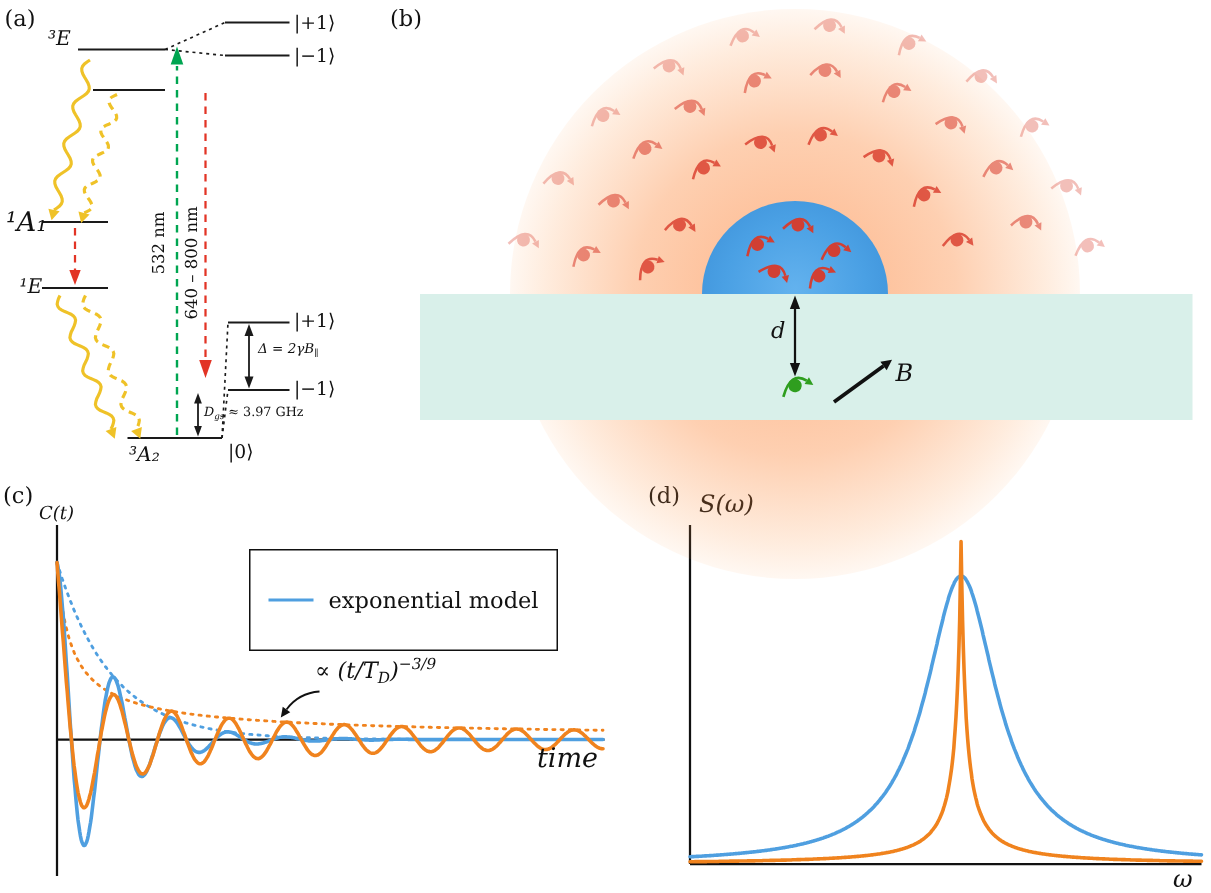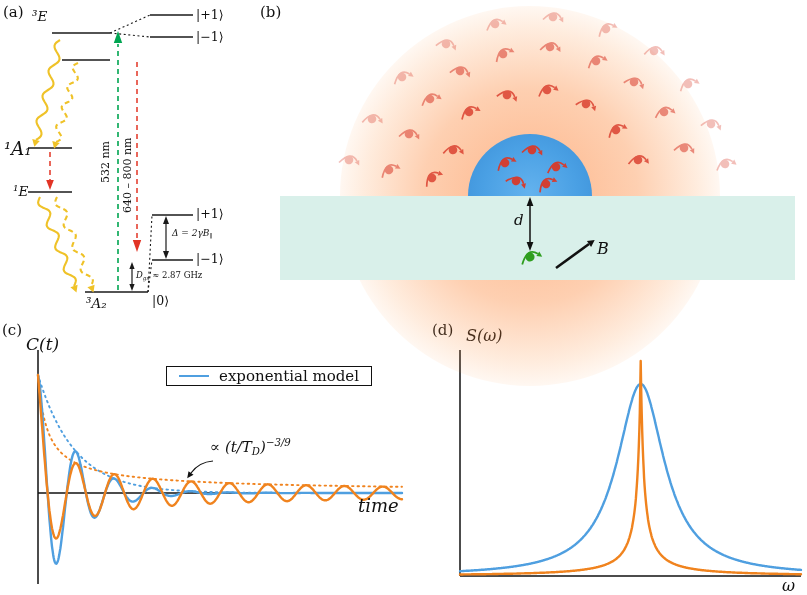--- a/index.html
+++ b/index.html
@@ -25,21 +25,21 @@
                    rgba(253,150,70,0.18) 62%, rgba(255,160,80,0.06) 72%, transparent 78%)}
   .slab{position:absolute;left:25px;top:196px;width:515px;height:84px;background:#d9f0ea;z-index:2}
   .hemi{position:absolute;left:213px;top:134px;width:124px;height:62px;border-radius:62px 62px 0 0;z-index:3;
         background:radial-gradient(circle at 50% 95%, #63b2ee 0%, #4aa0e4 55%, #3b8ed6 100%)}
   .overlay{z-index:4}
   .blabel{z-index:5}
   
   .ax{stroke:#111;stroke-width:1.5}
   .curve{fill:none;stroke-width:2.4;stroke-linejoin:round;stroke-linecap:round}
   .dotted{fill:none;stroke-width:1.9;stroke-dasharray:1.5 4;stroke-linecap:round}
-  .legend{position:absolute;border:1.3px solid #111;background:#fff;padding:0 12px;
+  .legend{position:absolute;border:1.3px solid #111;background:#fff;padding:24px 12px;
           display:flex;flex-direction:column;gap:8px;font-size:15px;z-index:6}
   .lrow{display:flex;align-items:center;gap:10px}
   .sw{display:inline-block;width:30px;height:0;border-top:2.6px solid #000}
 </style>
 </head>
 <body>
 
 <div class="fig">
 
   <section class="panel" style="left:0;top:0;width:252px;height:318px">
@@ -82,34 +82,34 @@
           <path d="M60.0 40.0 L58.0 41.3 L56.3 42.6 L55.1 44.1 L54.5 45.7 L54.6 47.5 L55.3 49.5 L56.4 51.5 L57.6 53.5 L58.7 55.5 L59.4 57.5 L59.5 59.3 L58.9 60.9 L57.7 62.4 L56.0 63.7 L54.0 65.0 L52.0 66.3 L50.3 67.6 L49.1 69.1 L48.5 70.7 L48.6 72.5 L49.3 74.5 L50.4 76.5 L51.6 78.5 L52.7 80.5 L53.4 82.5 L53.5 84.3 L52.9 85.9 L51.7 87.4 L50.0 88.7 L48.0 90.0 L46.0 91.3 L44.3 92.6 L43.1 94.1 L42.5 95.7 L42.6 97.5 L43.3 99.5 L44.4 101.5 L45.6 103.5 L46.7 105.5 L47.4 107.5 L47.5 109.3 L46.9 110.9 L45.7 112.4 L44.0 113.7 L42.0 115.0 L40.0 116.3 L38.3 117.6 L37.1 119.1 L36.5 120.7 L36.6 122.5 L37.3 124.5 L38.4 126.5 L39.6 128.5 L40.7 130.5 L41.4 132.5 L41.5 134.3 L40.9 135.9 L39.7 137.4 L38.0 138.7 L36.0 140.0 " fill="none" stroke="#efc228" stroke-width="2.1"></path>
           <polygon points="34.36638933267273,146.80671111386363 32.256308887375006,139.10151413297 39.743691112624994,140.89848586703" fill="#efc228"></polygon>
           <path d="M78.0 63.0 L76.1 63.9 L74.4 64.8 L73.2 65.9 L72.7 67.2 L72.8 68.7 L73.5 70.3 L74.6 72.0 L75.9 73.8 L77.0 75.5 L77.7 77.1 L77.8 78.6 L77.3 79.8 L76.1 80.9 L74.4 81.9 L72.5 82.8 L70.6 83.6 L68.9 84.6 L67.7 85.7 L67.2 86.9 L67.3 88.4 L68.0 90.0 L69.1 91.7 L70.4 93.5 L71.5 95.2 L72.2 96.8 L72.3 98.3 L71.8 99.6 L70.6 100.7 L68.9 101.6 L67.0 102.5 L65.1 103.4 L63.4 104.3 L62.2 105.4 L61.7 106.7 L61.8 108.2 L62.5 109.8 L63.6 111.5 L64.9 113.3 L66.0 115.0 L66.7 116.6 L66.8 118.1 L66.3 119.3 L65.1 120.4 L63.4 121.4 L61.5 122.3 L59.6 123.1 L57.9 124.1 L56.7 125.2 L56.2 126.4 L56.3 127.9 L57.0 129.5 L58.1 131.2 L59.4 133.0 L60.5 134.7 L61.2 136.3 L61.3 137.8 L60.8 139.1 L59.6 140.2 L57.9 141.1 L56.0 142.0 " fill="none" stroke="#efc228" stroke-width="2.1" stroke-dasharray="5 3.5"></path>
           <polygon points="54.12209085658294,148.7434010149976 52.29112944175132,140.96714997112062 59.70887055824868,143.03285002887938" fill="#efc228"></polygon>
           <path d="M40.0 197.0 L39.0 199.1 L38.4 201.0 L38.1 202.8 L38.6 204.4 L39.6 205.7 L41.2 206.7 L43.2 207.7 L45.3 208.6 L47.3 209.5 L48.9 210.6 L49.9 211.9 L50.4 213.4 L50.1 215.2 L49.5 217.2 L48.5 219.3 L47.5 221.3 L46.9 223.3 L46.6 225.1 L47.1 226.6 L48.1 227.9 L49.7 229.0 L51.7 229.9 L53.8 230.8 L55.8 231.8 L57.4 232.8 L58.4 234.1 L58.9 235.7 L58.6 237.5 L58.0 239.4 L57.0 241.5 L56.0 243.6 L55.4 245.5 L55.1 247.3 L55.6 248.9 L56.6 250.2 L58.2 251.2 L60.2 252.2 L62.3 253.1 L64.3 254.0 L65.9 255.1 L66.9 256.4 L67.4 257.9 L67.1 259.7 L66.5 261.7 L65.5 263.8 L64.5 265.8 L63.9 267.8 L63.6 269.6 L64.1 271.1 L65.1 272.4 L66.7 273.5 L68.7 274.4 L70.8 275.3 L72.8 276.3 L74.4 277.3 L75.4 278.6 L75.9 280.2 L75.6 282.0 L75.0 283.9 L74.0 286.0 " fill="none" stroke="#efc228" stroke-width="2.1"></path>
           <polygon points="76.49807681893968,292.5390834378127 70.40350410920303,287.3739422504168 77.59649589079697,284.6260577495832" fill="#efc228"></polygon>
           <path d="M57.0 197.0 L56.0 199.1 L55.4 201.0 L55.1 202.8 L55.6 204.4 L56.6 205.7 L58.2 206.7 L60.2 207.7 L62.3 208.6 L64.3 209.5 L65.9 210.6 L66.9 211.9 L67.4 213.4 L67.1 215.2 L66.5 217.2 L65.5 219.3 L64.5 221.3 L63.9 223.3 L63.6 225.1 L64.1 226.6 L65.1 227.9 L66.7 229.0 L68.7 229.9 L70.8 230.8 L72.8 231.8 L74.4 232.8 L75.4 234.1 L75.9 235.7 L75.6 237.5 L75.0 239.4 L74.0 241.5 L73.0 243.6 L72.4 245.5 L72.1 247.3 L72.6 248.9 L73.6 250.2 L75.2 251.2 L77.2 252.2 L79.3 253.1 L81.3 254.0 L82.9 255.1 L83.9 256.4 L84.4 257.9 L84.1 259.7 L83.5 261.7 L82.5 263.8 L81.5 265.8 L80.9 267.8 L80.6 269.6 L81.1 271.1 L82.1 272.4 L83.7 273.5 L85.7 274.4 L87.8 275.3 L89.8 276.3 L91.4 277.3 L92.4 278.6 L92.9 280.2 L92.6 282.0 L92.0 283.9 L91.0 286.0 " fill="none" stroke="#efc228" stroke-width="2.1" stroke-dasharray="5 3.5"></path>
           <polygon points="93.49807681893968,292.5390834378127 87.40350410920303,287.3739422504168 94.59649589079697,284.6260577495832" fill="#efc228"></polygon>
         </g>
     </svg>
-    <div class="lbl it" style="left:32px;top:9px;font-size:13.5px">³E</div>
+    <div class="lbl it" style="left:32px;top:19px;font-size:13.5px">³E</div>
     <div class="lbl" style="left:196px;top:8px;font-size:12.5px">|+1⟩</div>
     <div class="lbl" style="left:196px;top:30px;font-size:12.5px">|−1⟩</div>
     <div class="lbl rot" style="left:100px;top:183px;font-size:11px">532 nm</div>
     <div class="lbl rot" style="left:122px;top:213px;font-size:11px">640 – 800 nm</div>
     <div class="lbl it" style="left:4px;top:140px;font-size:18px">¹A₁</div>
     <div class="lbl it" style="left:13px;top:184px;font-size:13.5px">¹E</div>
     <div class="lbl it" style="left:172px;top:229px;font-size:9px">
       <span>Δ = 2γB</span><span class="sub">∥</span>
     </div>
     <div class="lbl" style="left:196px;top:207px;font-size:12.5px">|+1⟩</div>
     <div class="lbl" style="left:196px;top:252px;font-size:12.5px">|−1⟩</div>
     <div class="lbl" style="left:136px;top:271px;font-size:8.5px">
-      <span class="it">D</span><span class="sub it">gs</span><span> ≈ 2.87 GHz</span>
+      <span class="it">D</span><span class="sub it">gs</span><span> ≈ 3.97 GHz</span>
     </div>
     <div class="lbl it" style="left:86px;top:296px;font-size:13.5px">³A₂</div>
     <div class="lbl" style="left:152px;top:294px;font-size:12.5px">|0⟩</div>
   </section>
 
   <section class="panel" style="left:255px;top:0;width:552px;height:316px">
     <div class="plabel" style="left:5px;top:3px;z-index:6">(b)</div>
     <div class="glow"></div>
     <div class="slab"></div>
     <div class="hemi"></div>
@@ -181,21 +181,21 @@
       <g id="curves-c">
           <path d="M38.0 57.0 L38.7 59.3 L39.5 61.6 L40.2 63.9 L40.9 66.1 L41.6 68.2 L42.4 70.3 L43.1 72.4 L43.8 74.4 L44.6 76.4 L45.3 78.4 L46.0 80.3 L46.7 82.2 L47.5 84.0 L48.2 85.8 L48.9 87.6 L49.6 89.3 L50.4 91.0 L51.1 92.7 L51.8 94.3 L52.6 95.9 L53.3 97.5 L54.0 99.0 L54.7 100.5 L55.5 102.0 L56.2 103.4 L56.9 104.8 L57.7 106.2 L58.4 107.6 L59.1 108.9 L59.8 110.2 L60.6 111.5 L61.3 112.8 L62.0 114.0 L62.8 115.2 L63.5 116.4 L64.2 117.6 L64.9 118.7 L65.7 119.8 L66.4 120.9 L67.1 122.0 L67.8 123.0 L68.6 124.1 L69.3 125.1 L70.0 126.1 L70.8 127.0 L71.5 128.0 L72.2 128.9 L72.9 129.8 L73.7 130.7 L74.4 131.6 L75.1 132.4 L75.9 133.3 L76.6 134.1 L77.3 134.9 L78.0 135.7 L78.8 136.5 L79.5 137.3 L80.2 138.0 L81.0 138.7 L81.7 139.5 L82.4 140.2 L83.1 140.9 L83.9 141.5 L84.6 142.2 L85.3 142.8 L86.0 143.5 L86.8 144.1 L87.5 144.7 L88.2 145.3 L89.0 145.9 L89.7 146.5 L90.4 147.0 L91.1 147.6 L91.9 148.1 L92.6 148.7 L93.3 149.2 L94.1 149.7 L94.8 150.2 L95.5 150.7 L96.2 151.2 L97.0 151.6 L97.7 152.1 L98.4 152.6 L99.2 153.0 L99.9 153.4 L100.6 153.9 L101.3 154.3 L102.1 154.7 L102.8 155.1 L103.5 155.5 L104.2 155.9 L105.0 156.3 L105.7 156.6 L106.4 157.0 L107.2 157.4 L107.9 157.7 L108.6 158.0 L109.3 158.4 L110.1 158.7 L110.8 159.0 L111.5 159.3 L112.3 159.7 L113.0 160.0 L113.7 160.3 L114.4 160.6 L115.2 160.8 L115.9 161.1 L116.6 161.4 L117.4 161.7 L118.1 161.9 L118.8 162.2 L119.5 162.4 L120.3 162.7 L121.0 162.9 L121.7 163.2 L122.4 163.4 L123.2 163.6 L123.9 163.9 L124.6 164.1 L125.4 164.3 L126.1 164.5 L126.8 164.7 L127.5 164.9 L128.3 165.1 L129.0 165.3 L129.7 165.5 L130.5 165.7 L131.2 165.9 L131.9 166.1 L132.6 166.2 L133.4 166.4 L134.1 166.6 L134.8 166.7 L135.6 166.9 L136.3 167.1 L137.0 167.2 L137.7 167.4 L138.5 167.5 L139.2 167.7 L139.9 167.8 L140.6 168.0 L141.4 168.1 L142.1 168.2 L142.8 168.4 L143.6 168.5 L144.3 168.6 L145.0 168.8 L145.7 168.9 L146.5 169.0 L147.2 169.1 L147.9 169.2 L148.7 169.4 L149.4 169.5 L150.1 169.6 L150.8 169.7 L151.6 169.8 L152.3 169.9 L153.0 170.0 L153.8 170.1 L154.5 170.2 L155.2 170.3 L155.9 170.4 L156.7 170.5 L157.4 170.6 L158.1 170.6 L158.8 170.7 L159.6 170.8 L160.3 170.9 L161.0 171.0 L161.8 171.1 L162.5 171.1 L163.2 171.2 L163.9 171.3 L164.7 171.4 L165.4 171.4 L166.1 171.5 L166.9 171.6 L167.6 171.6 L168.3 171.7 L169.0 171.8 L169.8 171.8 L170.5 171.9 L171.2 172.0 L172.0 172.0 L172.7 172.1 L173.4 172.1 L174.1 172.2 L174.9 172.3 L175.6 172.3 L176.3 172.4 L177.0 172.4 L177.8 172.5 L178.5 172.5 L179.2 172.6 L180.0 172.6 L180.7 172.7 L181.4 172.7 L182.1 172.8 L182.9 172.8 L183.6 172.8 L184.3 172.9 L185.1 172.9 L185.8 173.0 L186.5 173.0 L187.2 173.0 L188.0 173.1 L188.7 173.1 L189.4 173.2 L190.2 173.2 L190.9 173.2 L191.6 173.3 L192.3 173.3 L193.1 173.3 L193.8 173.4 L194.5 173.4 L195.2 173.4 L196.0 173.5 L196.7 173.5 L197.4 173.5 L198.2 173.6 L198.9 173.6 L199.6 173.6 L200.3 173.6 L201.1 173.7 L201.8 173.7 L202.5 173.7 L203.3 173.7 L204.0 173.8 L204.7 173.8 L205.4 173.8 L206.2 173.8 L206.9 173.9 L207.6 173.9 L208.4 173.9 L209.1 173.9 L209.8 173.9 L210.5 174.0 L211.3 174.0 L212.0 174.0 L212.7 174.0 L213.4 174.0 L214.2 174.1 L214.9 174.1 L215.6 174.1 L216.4 174.1 L217.1 174.1 L217.8 174.2 L218.5 174.2 L219.3 174.2 L220.0 174.2 L220.7 174.2 L221.5 174.2 L222.2 174.3 L222.9 174.3 L223.6 174.3 L224.4 174.3 L225.1 174.3 L225.8 174.3 L226.6 174.3 L227.3 174.3 L228.0 174.4 L228.7 174.4 L229.5 174.4 L230.2 174.4 L230.9 174.4 L231.6 174.4 L232.4 174.4 L233.1 174.4 L233.8 174.5 L234.6 174.5 L235.3 174.5 L236.0 174.5 L236.7 174.5 L237.5 174.5 L238.2 174.5 L238.9 174.5 L239.7 174.5 L240.4 174.5 L241.1 174.6 L241.8 174.6 L242.6 174.6 L243.3 174.6 L244.0 174.6 L244.8 174.6 L245.5 174.6 L246.2 174.6 L246.9 174.6 L247.7 174.6 L248.4 174.6 L249.1 174.6 L249.8 174.6 L250.6 174.7 L251.3 174.7 L252.0 174.7 L252.8 174.7 L253.5 174.7 L254.2 174.7 L254.9 174.7 L255.7 174.7 L256.4 174.7 L257.1 174.7 L257.9 174.7 L258.6 174.7 L259.3 174.7 L260.0 174.7 L260.8 174.7 L261.5 174.7 L262.2 174.8 L263.0 174.8 L263.7 174.8 L264.4 174.8 L265.1 174.8 L265.9 174.8 L266.6 174.8 L267.3 174.8 L268.0 174.8 L268.8 174.8 L269.5 174.8 L270.2 174.8 L271.0 174.8 L271.7 174.8 L272.4 174.8 L273.1 174.8 L273.9 174.8 L274.6 174.8 L275.3 174.8 L276.1 174.8 L276.8 174.8 L277.5 174.8 L278.2 174.8 L279.0 174.8 L279.7 174.8 L280.4 174.8 L281.2 174.9 L281.9 174.9 L282.6 174.9 L283.3 174.9 L284.1 174.9 L284.8 174.9 L285.5 174.9 L286.2 174.9 L287.0 174.9 L287.7 174.9 L288.4 174.9 L289.2 174.9 L289.9 174.9 L290.6 174.9 L291.3 174.9 L292.1 174.9 L292.8 174.9 L293.5 174.9 L294.3 174.9 L295.0 174.9 L295.7 174.9 L296.4 174.9 L297.2 174.9 L297.9 174.9 L298.6 174.9 L299.4 174.9 L300.1 174.9 L300.8 174.9 L301.5 174.9 L302.3 174.9 L303.0 174.9 L303.7 174.9 L304.4 174.9 L305.2 174.9 L305.9 174.9 L306.6 174.9 L307.4 174.9 L308.1 174.9 L308.8 174.9 L309.5 174.9 L310.3 174.9 L311.0 174.9 L311.7 174.9 L312.5 174.9 L313.2 174.9 L313.9 174.9 L314.6 174.9 L315.4 174.9 L316.1 174.9 L316.8 174.9 L317.6 174.9 L318.3 174.9 L319.0 174.9 L319.7 174.9 L320.5 174.9 L321.2 175.0 L321.9 175.0 L322.6 175.0 L323.4 175.0 L324.1 175.0 L324.8 175.0 L325.6 175.0 L326.3 175.0 L327.0 175.0 L327.7 175.0 L328.5 175.0 L329.2 175.0 L329.9 175.0 L330.7 175.0 L331.4 175.0 L332.1 175.0 L332.8 175.0 L333.6 175.0 L334.3 175.0 L335.0 175.0 L335.8 175.0 L336.5 175.0 L337.2 175.0 L337.9 175.0 L338.7 175.0 L339.4 175.0 L340.1 175.0 L340.8 175.0 L341.6 175.0 L342.3 175.0 L343.0 175.0 L343.8 175.0 L344.5 175.0 L345.2 175.0 L345.9 175.0 L346.7 175.0 L347.4 175.0 L348.1 175.0 L348.9 175.0 L349.6 175.0 L350.3 175.0 L351.0 175.0 L351.8 175.0 L352.5 175.0 L353.2 175.0 L354.0 175.0 L354.7 175.0 L355.4 175.0 L356.1 175.0 L356.9 175.0 L357.6 175.0 L358.3 175.0 L359.0 175.0 L359.8 175.0 L360.5 175.0 L361.2 175.0 L362.0 175.0 L362.7 175.0 L363.4 175.0 L364.1 175.0 L364.9 175.0 L365.6 175.0 L366.3 175.0 L367.1 175.0 L367.8 175.0 L368.5 175.0 L369.2 175.0 L370.0 175.0 L370.7 175.0 L371.4 175.0 L372.2 175.0 L372.9 175.0 L373.6 175.0 L374.3 175.0 L375.1 175.0 L375.8 175.0 L376.5 175.0 L377.2 175.0 L378.0 175.0 L378.7 175.0 L379.4 175.0 L380.2 175.0 L380.9 175.0 L381.6 175.0 L382.3 175.0 L383.1 175.0 L383.8 175.0 L384.5 175.0 L385.3 175.0 L386.0 175.0 L386.7 175.0 L387.4 175.0 L388.2 175.0 L388.9 175.0 L389.6 175.0 L390.4 175.0 L391.1 175.0 L391.8 175.0 L392.5 175.0 L393.3 175.0 L394.0 175.0 L394.7 175.0 L395.4 175.0 L396.2 175.0 L396.9 175.0 L397.6 175.0 L398.4 175.0 L399.1 175.0 L399.8 175.0 L400.5 175.0 L401.3 175.0 L402.0 175.0 " class="dotted" style="stroke: rgb(79, 159, 224);"></path>
           <path d="M38.0 57.0 L38.7 65.1 L39.5 72.1 L40.2 78.1 L40.9 83.3 L41.6 87.9 L42.4 92.1 L43.1 95.7 L43.8 99.1 L44.6 102.1 L45.3 104.8 L46.0 107.4 L46.7 109.7 L47.5 111.8 L48.2 113.8 L48.9 115.6 L49.6 117.4 L50.4 119.0 L51.1 120.5 L51.8 121.9 L52.6 123.2 L53.3 124.5 L54.0 125.7 L54.7 126.8 L55.5 127.9 L56.2 128.9 L56.9 129.9 L57.7 130.8 L58.4 131.6 L59.1 132.5 L59.8 133.3 L60.6 134.0 L61.3 134.8 L62.0 135.5 L62.8 136.2 L63.5 136.8 L64.2 137.4 L64.9 138.0 L65.7 138.6 L66.4 139.2 L67.1 139.7 L67.8 140.2 L68.6 140.7 L69.3 141.2 L70.0 141.7 L70.8 142.1 L71.5 142.6 L72.2 143.0 L72.9 143.4 L73.7 143.8 L74.4 144.2 L75.1 144.6 L75.9 145.0 L76.6 145.3 L77.3 145.7 L78.0 146.0 L78.8 146.3 L79.5 146.7 L80.2 147.0 L81.0 147.3 L81.7 147.6 L82.4 147.9 L83.1 148.2 L83.9 148.4 L84.6 148.7 L85.3 149.0 L86.0 149.2 L86.8 149.5 L87.5 149.7 L88.2 150.0 L89.0 150.2 L89.7 150.4 L90.4 150.6 L91.1 150.9 L91.9 151.1 L92.6 151.3 L93.3 151.5 L94.1 151.7 L94.8 151.9 L95.5 152.1 L96.2 152.3 L97.0 152.5 L97.7 152.7 L98.4 152.8 L99.2 153.0 L99.9 153.2 L100.6 153.4 L101.3 153.5 L102.1 153.7 L102.8 153.9 L103.5 154.0 L104.2 154.2 L105.0 154.3 L105.7 154.5 L106.4 154.6 L107.2 154.8 L107.9 154.9 L108.6 155.1 L109.3 155.2 L110.1 155.3 L110.8 155.5 L111.5 155.6 L112.3 155.7 L113.0 155.9 L113.7 156.0 L114.4 156.1 L115.2 156.2 L115.9 156.3 L116.6 156.5 L117.4 156.6 L118.1 156.7 L118.8 156.8 L119.5 156.9 L120.3 157.0 L121.0 157.1 L121.7 157.2 L122.4 157.4 L123.2 157.5 L123.9 157.6 L124.6 157.7 L125.4 157.8 L126.1 157.9 L126.8 158.0 L127.5 158.1 L128.3 158.2 L129.0 158.2 L129.7 158.3 L130.5 158.4 L131.2 158.5 L131.9 158.6 L132.6 158.7 L133.4 158.8 L134.1 158.9 L134.8 159.0 L135.6 159.0 L136.3 159.1 L137.0 159.2 L137.7 159.3 L138.5 159.4 L139.2 159.4 L139.9 159.5 L140.6 159.6 L141.4 159.7 L142.1 159.7 L142.8 159.8 L143.6 159.9 L144.3 160.0 L145.0 160.0 L145.7 160.1 L146.5 160.2 L147.2 160.3 L147.9 160.3 L148.7 160.4 L149.4 160.5 L150.1 160.5 L150.8 160.6 L151.6 160.7 L152.3 160.7 L153.0 160.8 L153.8 160.8 L154.5 160.9 L155.2 161.0 L155.9 161.0 L156.7 161.1 L157.4 161.1 L158.1 161.2 L158.8 161.3 L159.6 161.3 L160.3 161.4 L161.0 161.4 L161.8 161.5 L162.5 161.6 L163.2 161.6 L163.9 161.7 L164.7 161.7 L165.4 161.8 L166.1 161.8 L166.9 161.9 L167.6 161.9 L168.3 162.0 L169.0 162.0 L169.8 162.1 L170.5 162.1 L171.2 162.2 L172.0 162.2 L172.7 162.3 L173.4 162.3 L174.1 162.4 L174.9 162.4 L175.6 162.5 L176.3 162.5 L177.0 162.6 L177.8 162.6 L178.5 162.7 L179.2 162.7 L180.0 162.8 L180.7 162.8 L181.4 162.8 L182.1 162.9 L182.9 162.9 L183.6 163.0 L184.3 163.0 L185.1 163.1 L185.8 163.1 L186.5 163.1 L187.2 163.2 L188.0 163.2 L188.7 163.3 L189.4 163.3 L190.2 163.3 L190.9 163.4 L191.6 163.4 L192.3 163.5 L193.1 163.5 L193.8 163.5 L194.5 163.6 L195.2 163.6 L196.0 163.7 L196.7 163.7 L197.4 163.7 L198.2 163.8 L198.9 163.8 L199.6 163.8 L200.3 163.9 L201.1 163.9 L201.8 163.9 L202.5 164.0 L203.3 164.0 L204.0 164.0 L204.7 164.1 L205.4 164.1 L206.2 164.2 L206.9 164.2 L207.6 164.2 L208.4 164.3 L209.1 164.3 L209.8 164.3 L210.5 164.3 L211.3 164.4 L212.0 164.4 L212.7 164.4 L213.4 164.5 L214.2 164.5 L214.9 164.5 L215.6 164.6 L216.4 164.6 L217.1 164.6 L217.8 164.7 L218.5 164.7 L219.3 164.7 L220.0 164.8 L220.7 164.8 L221.5 164.8 L222.2 164.8 L222.9 164.9 L223.6 164.9 L224.4 164.9 L225.1 165.0 L225.8 165.0 L226.6 165.0 L227.3 165.0 L228.0 165.1 L228.7 165.1 L229.5 165.1 L230.2 165.1 L230.9 165.2 L231.6 165.2 L232.4 165.2 L233.1 165.3 L233.8 165.3 L234.6 165.3 L235.3 165.3 L236.0 165.4 L236.7 165.4 L237.5 165.4 L238.2 165.4 L238.9 165.5 L239.7 165.5 L240.4 165.5 L241.1 165.5 L241.8 165.6 L242.6 165.6 L243.3 165.6 L244.0 165.6 L244.8 165.7 L245.5 165.7 L246.2 165.7 L246.9 165.7 L247.7 165.7 L248.4 165.8 L249.1 165.8 L249.8 165.8 L250.6 165.8 L251.3 165.9 L252.0 165.9 L252.8 165.9 L253.5 165.9 L254.2 166.0 L254.9 166.0 L255.7 166.0 L256.4 166.0 L257.1 166.0 L257.9 166.1 L258.6 166.1 L259.3 166.1 L260.0 166.1 L260.8 166.1 L261.5 166.2 L262.2 166.2 L263.0 166.2 L263.7 166.2 L264.4 166.3 L265.1 166.3 L265.9 166.3 L266.6 166.3 L267.3 166.3 L268.0 166.4 L268.8 166.4 L269.5 166.4 L270.2 166.4 L271.0 166.4 L271.7 166.4 L272.4 166.5 L273.1 166.5 L273.9 166.5 L274.6 166.5 L275.3 166.5 L276.1 166.6 L276.8 166.6 L277.5 166.6 L278.2 166.6 L279.0 166.6 L279.7 166.7 L280.4 166.7 L281.2 166.7 L281.9 166.7 L282.6 166.7 L283.3 166.7 L284.1 166.8 L284.8 166.8 L285.5 166.8 L286.2 166.8 L287.0 166.8 L287.7 166.9 L288.4 166.9 L289.2 166.9 L289.9 166.9 L290.6 166.9 L291.3 166.9 L292.1 167.0 L292.8 167.0 L293.5 167.0 L294.3 167.0 L295.0 167.0 L295.7 167.0 L296.4 167.1 L297.2 167.1 L297.9 167.1 L298.6 167.1 L299.4 167.1 L300.1 167.1 L300.8 167.2 L301.5 167.2 L302.3 167.2 L303.0 167.2 L303.7 167.2 L304.4 167.2 L305.2 167.2 L305.9 167.3 L306.6 167.3 L307.4 167.3 L308.1 167.3 L308.8 167.3 L309.5 167.3 L310.3 167.4 L311.0 167.4 L311.7 167.4 L312.5 167.4 L313.2 167.4 L313.9 167.4 L314.6 167.4 L315.4 167.5 L316.1 167.5 L316.8 167.5 L317.6 167.5 L318.3 167.5 L319.0 167.5 L319.7 167.5 L320.5 167.6 L321.2 167.6 L321.9 167.6 L322.6 167.6 L323.4 167.6 L324.1 167.6 L324.8 167.6 L325.6 167.6 L326.3 167.7 L327.0 167.7 L327.7 167.7 L328.5 167.7 L329.2 167.7 L329.9 167.7 L330.7 167.7 L331.4 167.8 L332.1 167.8 L332.8 167.8 L333.6 167.8 L334.3 167.8 L335.0 167.8 L335.8 167.8 L336.5 167.8 L337.2 167.9 L337.9 167.9 L338.7 167.9 L339.4 167.9 L340.1 167.9 L340.8 167.9 L341.6 167.9 L342.3 167.9 L343.0 168.0 L343.8 168.0 L344.5 168.0 L345.2 168.0 L345.9 168.0 L346.7 168.0 L347.4 168.0 L348.1 168.0 L348.9 168.1 L349.6 168.1 L350.3 168.1 L351.0 168.1 L351.8 168.1 L352.5 168.1 L353.2 168.1 L354.0 168.1 L354.7 168.2 L355.4 168.2 L356.1 168.2 L356.9 168.2 L357.6 168.2 L358.3 168.2 L359.0 168.2 L359.8 168.2 L360.5 168.2 L361.2 168.3 L362.0 168.3 L362.7 168.3 L363.4 168.3 L364.1 168.3 L364.9 168.3 L365.6 168.3 L366.3 168.3 L367.1 168.3 L367.8 168.4 L368.5 168.4 L369.2 168.4 L370.0 168.4 L370.7 168.4 L371.4 168.4 L372.2 168.4 L372.9 168.4 L373.6 168.4 L374.3 168.4 L375.1 168.5 L375.8 168.5 L376.5 168.5 L377.2 168.5 L378.0 168.5 L378.7 168.5 L379.4 168.5 L380.2 168.5 L380.9 168.5 L381.6 168.5 L382.3 168.6 L383.1 168.6 L383.8 168.6 L384.5 168.6 L385.3 168.6 L386.0 168.6 L386.7 168.6 L387.4 168.6 L388.2 168.6 L388.9 168.6 L389.6 168.7 L390.4 168.7 L391.1 168.7 L391.8 168.7 L392.5 168.7 L393.3 168.7 L394.0 168.7 L394.7 168.7 L395.4 168.7 L396.2 168.7 L396.9 168.8 L397.6 168.8 L398.4 168.8 L399.1 168.8 L399.8 168.8 L400.5 168.8 L401.3 168.8 L402.0 168.8 " class="dotted" style="stroke: rgb(240, 131, 30);"></path>
           <path d="M38.0 57.0 L38.5 59.1 L39.0 62.0 L39.6 65.6 L40.1 70.0 L40.6 75.0 L41.1 80.6 L41.6 86.7 L42.2 93.3 L42.7 100.3 L43.2 107.7 L43.7 115.4 L44.2 123.2 L44.8 131.3 L45.3 139.4 L45.8 147.6 L46.3 155.8 L46.8 163.8 L47.4 171.7 L47.9 179.4 L48.4 186.9 L48.9 194.1 L49.4 200.9 L50.0 207.3 L50.5 213.4 L51.0 218.9 L51.5 224.0 L52.0 228.6 L52.6 232.7 L53.1 236.2 L53.6 239.2 L54.1 241.6 L54.6 243.4 L55.2 244.7 L55.7 245.5 L56.2 245.7 L56.7 245.4 L57.2 244.5 L57.8 243.2 L58.3 241.5 L58.8 239.2 L59.3 236.6 L59.8 233.6 L60.4 230.2 L60.9 226.6 L61.4 222.6 L61.9 218.4 L62.4 214.1 L63.0 209.5 L63.5 204.8 L64.0 200.1 L64.5 195.2 L65.0 190.4 L65.6 185.6 L66.1 180.9 L66.6 176.2 L67.1 171.7 L67.6 167.3 L68.2 163.1 L68.7 159.1 L69.2 155.3 L69.7 151.8 L70.2 148.6 L70.8 145.6 L71.3 142.9 L71.8 140.6 L72.3 138.6 L72.8 136.9 L73.4 135.5 L73.9 134.4 L74.4 133.7 L74.9 133.3 L75.4 133.2 L76.0 133.5 L76.5 134.0 L77.0 134.8 L77.5 135.9 L78.0 137.3 L78.6 138.9 L79.1 140.7 L79.6 142.7 L80.1 144.9 L80.6 147.2 L81.2 149.7 L81.7 152.3 L82.2 155.0 L82.7 157.8 L83.2 160.6 L83.8 163.5 L84.3 166.3 L84.8 169.2 L85.3 172.0 L85.8 174.7 L86.4 177.4 L86.9 180.0 L87.4 182.4 L87.9 184.8 L88.4 187.0 L89.0 189.0 L89.5 190.9 L90.0 192.6 L90.5 194.2 L91.0 195.5 L91.6 196.7 L92.1 197.7 L92.6 198.5 L93.1 199.0 L93.6 199.4 L94.2 199.6 L94.7 199.7 L95.2 199.5 L95.7 199.1 L96.2 198.6 L96.8 198.0 L97.3 197.1 L97.8 196.2 L98.3 195.1 L98.8 193.9 L99.4 192.6 L99.9 191.2 L100.4 189.7 L100.9 188.1 L101.4 186.5 L102.0 184.9 L102.5 183.2 L103.0 181.5 L103.5 179.9 L104.0 178.2 L104.6 176.5 L105.1 174.9 L105.6 173.3 L106.1 171.8 L106.6 170.4 L107.2 169.0 L107.7 167.7 L108.2 166.5 L108.7 165.4 L109.2 164.4 L109.8 163.5 L110.3 162.8 L110.8 162.1 L111.3 161.5 L111.8 161.1 L112.4 160.7 L112.9 160.5 L113.4 160.4 L113.9 160.4 L114.4 160.6 L115.0 160.8 L115.5 161.1 L116.0 161.5 L116.5 162.0 L117.0 162.6 L117.6 163.2 L118.1 164.0 L118.6 164.7 L119.1 165.6 L119.6 166.5 L120.2 167.4 L120.7 168.3 L121.2 169.3 L121.7 170.3 L122.2 171.3 L122.8 172.3 L123.3 173.3 L123.8 174.2 L124.3 175.2 L124.8 176.1 L125.4 177.0 L125.9 177.9 L126.4 178.7 L126.9 179.4 L127.4 180.1 L128.0 180.7 L128.5 181.3 L129.0 181.8 L129.5 182.3 L130.0 182.7 L130.6 183.0 L131.1 183.3 L131.6 183.4 L132.1 183.6 L132.6 183.6 L133.2 183.6 L133.7 183.5 L134.2 183.4 L134.7 183.2 L135.2 182.9 L135.8 182.6 L136.3 182.3 L136.8 181.9 L137.3 181.5 L137.8 181.0 L138.4 180.5 L138.9 180.0 L139.4 179.4 L139.9 178.8 L140.4 178.3 L141.0 177.7 L141.5 177.1 L142.0 176.5 L142.5 175.9 L143.0 175.4 L143.6 174.8 L144.1 174.3 L144.6 173.7 L145.1 173.2 L145.6 172.8 L146.2 172.3 L146.7 171.9 L147.2 171.5 L147.7 171.2 L148.2 170.9 L148.8 170.6 L149.3 170.4 L149.8 170.2 L150.3 170.1 L150.8 170.0 L151.4 169.9 L151.9 169.9 L152.4 169.9 L152.9 170.0 L153.4 170.1 L154.0 170.2 L154.5 170.3 L155.0 170.5 L155.5 170.7 L156.0 171.0 L156.6 171.2 L157.1 171.5 L157.6 171.8 L158.1 172.1 L158.6 172.4 L159.2 172.8 L159.7 173.1 L160.2 173.5 L160.7 173.8 L161.2 174.2 L161.8 174.5 L162.3 174.8 L162.8 175.2 L163.3 175.5 L163.8 175.8 L164.4 176.1 L164.9 176.4 L165.4 176.6 L165.9 176.9 L166.4 177.1 L167.0 177.3 L167.5 177.4 L168.0 177.6 L168.5 177.7 L169.0 177.8 L169.6 177.9 L170.1 178.0 L170.6 178.0 L171.1 178.0 L171.6 178.0 L172.2 178.0 L172.7 177.9 L173.2 177.8 L173.7 177.7 L174.2 177.6 L174.8 177.5 L175.3 177.4 L175.8 177.2 L176.3 177.0 L176.8 176.9 L177.4 176.7 L177.9 176.5 L178.4 176.3 L178.9 176.1 L179.4 175.9 L180.0 175.7 L180.5 175.5 L181.0 175.3 L181.5 175.1 L182.0 174.9 L182.6 174.7 L183.1 174.5 L183.6 174.3 L184.1 174.2 L184.6 174.0 L185.2 173.9 L185.7 173.8 L186.2 173.6 L186.7 173.5 L187.2 173.5 L187.8 173.4 L188.3 173.3 L188.8 173.3 L189.3 173.2 L189.8 173.2 L190.4 173.2 L190.9 173.2 L191.4 173.3 L191.9 173.3 L192.4 173.3 L193.0 173.4 L193.5 173.5 L194.0 173.5 L194.5 173.6 L195.0 173.7 L195.6 173.8 L196.1 173.9 L196.6 174.0 L197.1 174.1 L197.6 174.3 L198.2 174.4 L198.7 174.5 L199.2 174.6 L199.7 174.7 L200.2 174.9 L200.8 175.0 L201.3 175.1 L201.8 175.2 L202.3 175.3 L202.8 175.4 L203.4 175.5 L203.9 175.6 L204.4 175.7 L204.9 175.7 L205.4 175.8 L206.0 175.9 L206.5 175.9 L207.0 176.0 L207.5 176.0 L208.0 176.0 L208.6 176.0 L209.1 176.0 L209.6 176.0 L210.1 176.0 L210.6 176.0 L211.2 176.0 L211.7 176.0 L212.2 175.9 L212.7 175.9 L213.2 175.9 L213.8 175.8 L214.3 175.8 L214.8 175.7 L215.3 175.6 L215.8 175.6 L216.4 175.5 L216.9 175.4 L217.4 175.4 L217.9 175.3 L218.4 175.2 L219.0 175.1 L219.5 175.1 L220.0 175.0 L220.5 174.9 L221.0 174.9 L221.6 174.8 L222.1 174.7 L222.6 174.7 L223.1 174.6 L223.6 174.6 L224.2 174.6 L224.7 174.5 L225.2 174.5 L225.7 174.5 L226.2 174.4 L226.8 174.4 L227.3 174.4 L227.8 174.4 L228.3 174.4 L228.8 174.4 L229.4 174.4 L229.9 174.4 L230.4 174.4 L230.9 174.4 L231.4 174.4 L232.0 174.5 L232.5 174.5 L233.0 174.5 L233.5 174.6 L234.0 174.6 L234.6 174.6 L235.1 174.7 L235.6 174.7 L236.1 174.8 L236.6 174.8 L237.2 174.8 L237.7 174.9 L238.2 174.9 L238.7 175.0 L239.2 175.0 L239.8 175.0 L240.3 175.1 L240.8 175.1 L241.3 175.2 L241.8 175.2 L242.4 175.2 L242.9 175.2 L243.4 175.3 L243.9 175.3 L244.4 175.3 L245.0 175.3 L245.5 175.3 L246.0 175.4 L246.5 175.4 L247.0 175.4 L247.6 175.4 L248.1 175.4 L248.6 175.4 L249.1 175.4 L249.6 175.3 L250.2 175.3 L250.7 175.3 L251.2 175.3 L251.7 175.3 L252.2 175.3 L252.8 175.3 L253.3 175.2 L253.8 175.2 L254.3 175.2 L254.8 175.2 L255.4 175.1 L255.9 175.1 L256.4 175.1 L256.9 175.1 L257.4 175.0 L258.0 175.0 L258.5 175.0 L259.0 175.0 L259.5 174.9 L260.0 174.9 L260.6 174.9 L261.1 174.9 L261.6 174.9 L262.1 174.9 L262.6 174.8 L263.2 174.8 L263.7 174.8 L264.2 174.8 L264.7 174.8 L265.2 174.8 L265.8 174.8 L266.3 174.8 L266.8 174.8 L267.3 174.8 L267.8 174.8 L268.4 174.8 L268.9 174.8 L269.4 174.8 L269.9 174.8 L270.4 174.8 L271.0 174.8 L271.5 174.8 L272.0 174.9 L272.5 174.9 L273.0 174.9 L273.6 174.9 L274.1 174.9 L274.6 174.9 L275.1 174.9 L275.6 174.9 L276.2 175.0 L276.7 175.0 L277.2 175.0 L277.7 175.0 L278.2 175.0 L278.8 175.0 L279.3 175.0 L279.8 175.1 L280.3 175.1 L280.8 175.1 L281.4 175.1 L281.9 175.1 L282.4 175.1 L282.9 175.1 L283.4 175.1 L284.0 175.1 L284.5 175.1 L285.0 175.1 L285.5 175.1 L286.0 175.1 L286.6 175.1 L287.1 175.1 L287.6 175.1 L288.1 175.1 L288.6 175.1 L289.2 175.1 L289.7 175.1 L290.2 175.1 L290.7 175.1 L291.2 175.1 L291.8 175.1 L292.3 175.1 L292.8 175.1 L293.3 175.1 L293.8 175.0 L294.4 175.0 L294.9 175.0 L295.4 175.0 L295.9 175.0 L296.4 175.0 L297.0 175.0 L297.5 175.0 L298.0 175.0 L298.5 175.0 L299.0 175.0 L299.6 175.0 L300.1 175.0 L300.6 174.9 L301.1 174.9 L301.6 174.9 L302.2 174.9 L302.7 174.9 L303.2 174.9 L303.7 174.9 L304.2 174.9 L304.8 174.9 L305.3 174.9 L305.8 174.9 L306.3 174.9 L306.8 174.9 L307.4 174.9 L307.9 174.9 L308.4 174.9 L308.9 174.9 L309.4 174.9 L310.0 174.9 L310.5 174.9 L311.0 175.0 L311.5 175.0 L312.0 175.0 L312.6 175.0 L313.1 175.0 L313.6 175.0 L314.1 175.0 L314.6 175.0 L315.2 175.0 L315.7 175.0 L316.2 175.0 L316.7 175.0 L317.2 175.0 L317.8 175.0 L318.3 175.0 L318.8 175.0 L319.3 175.0 L319.8 175.0 L320.4 175.0 L320.9 175.0 L321.4 175.0 L321.9 175.0 L322.4 175.0 L323.0 175.0 L323.5 175.0 L324.0 175.0 L324.5 175.0 L325.0 175.0 L325.6 175.0 L326.1 175.0 L326.6 175.0 L327.1 175.0 L327.6 175.0 L328.2 175.0 L328.7 175.0 L329.2 175.0 L329.7 175.0 L330.2 175.0 L330.8 175.0 L331.3 175.0 L331.8 175.0 L332.3 175.0 L332.8 175.0 L333.4 175.0 L333.9 175.0 L334.4 175.0 L334.9 175.0 L335.4 175.0 L336.0 175.0 L336.5 175.0 L337.0 175.0 L337.5 175.0 L338.0 175.0 L338.6 175.0 L339.1 175.0 L339.6 175.0 L340.1 175.0 L340.6 175.0 L341.2 175.0 L341.7 175.0 L342.2 175.0 L342.7 175.0 L343.2 175.0 L343.8 175.0 L344.3 175.0 L344.8 175.0 L345.3 175.0 L345.8 175.0 L346.4 175.0 L346.9 175.0 L347.4 175.0 L347.9 175.0 L348.4 175.0 L349.0 175.0 L349.5 175.0 L350.0 175.0 L350.5 175.0 L351.0 175.0 L351.6 175.0 L352.1 175.0 L352.6 175.0 L353.1 175.0 L353.6 175.0 L354.2 175.0 L354.7 175.0 L355.2 175.0 L355.7 175.0 L356.2 175.0 L356.8 175.0 L357.3 175.0 L357.8 175.0 L358.3 175.0 L358.8 175.0 L359.4 175.0 L359.9 175.0 L360.4 175.0 L360.9 175.0 L361.4 175.0 L362.0 175.0 L362.5 175.0 L363.0 175.0 L363.5 175.0 L364.0 175.0 L364.6 175.0 L365.1 175.0 L365.6 175.0 L366.1 175.0 L366.6 175.0 L367.2 175.0 L367.7 175.0 L368.2 175.0 L368.7 175.0 L369.2 175.0 L369.8 175.0 L370.3 175.0 L370.8 175.0 L371.3 175.0 L371.8 175.0 L372.4 175.0 L372.9 175.0 L373.4 175.0 L373.9 175.0 L374.4 175.0 L375.0 175.0 L375.5 175.0 L376.0 175.0 L376.5 175.0 L377.0 175.0 L377.6 175.0 L378.1 175.0 L378.6 175.0 L379.1 175.0 L379.6 175.0 L380.2 175.0 L380.7 175.0 L381.2 175.0 L381.7 175.0 L382.2 175.0 L382.8 175.0 L383.3 175.0 L383.8 175.0 L384.3 175.0 L384.8 175.0 L385.4 175.0 L385.9 175.0 L386.4 175.0 L386.9 175.0 L387.4 175.0 L388.0 175.0 L388.5 175.0 L389.0 175.0 L389.5 175.0 L390.0 175.0 L390.6 175.0 L391.1 175.0 L391.6 175.0 L392.1 175.0 L392.6 175.0 L393.2 175.0 L393.7 175.0 L394.2 175.0 L394.7 175.0 L395.2 175.0 L395.8 175.0 L396.3 175.0 L396.8 175.0 L397.3 175.0 L397.8 175.0 L398.4 175.0 L398.9 175.0 L399.4 175.0 L399.9 175.0 L400.4 175.0 L401.0 175.0 L401.5 175.0 L402.0 175.0 " class="curve" style="stroke: rgb(79, 159, 224);"></path>
           <path d="M38.0 57.0 L38.5 63.4 L39.0 69.8 L39.6 76.3 L40.1 82.9 L40.6 89.6 L41.1 96.3 L41.6 103.0 L42.2 109.7 L42.7 116.5 L43.2 123.2 L43.7 129.8 L44.2 136.4 L44.8 142.8 L45.3 149.2 L45.8 155.3 L46.3 161.3 L46.8 167.1 L47.4 172.7 L47.9 178.1 L48.4 183.1 L48.9 187.9 L49.4 192.5 L50.0 196.7 L50.5 200.6 L51.0 204.1 L51.5 207.3 L52.0 210.2 L52.6 212.7 L53.1 214.9 L53.6 216.7 L54.1 218.2 L54.6 219.3 L55.2 220.0 L55.7 220.5 L56.2 220.5 L56.7 220.3 L57.2 219.7 L57.8 218.9 L58.3 217.7 L58.8 216.3 L59.3 214.7 L59.8 212.7 L60.4 210.6 L60.9 208.3 L61.4 205.8 L61.9 203.1 L62.4 200.3 L63.0 197.4 L63.5 194.4 L64.0 191.4 L64.5 188.3 L65.0 185.1 L65.6 182.0 L66.1 178.9 L66.6 175.8 L67.1 172.8 L67.6 169.8 L68.2 167.0 L68.7 164.3 L69.2 161.7 L69.7 159.3 L70.2 157.0 L70.8 154.9 L71.3 152.9 L71.8 151.2 L72.3 149.7 L72.8 148.4 L73.4 147.3 L73.9 146.4 L74.4 145.7 L74.9 145.3 L75.4 145.1 L76.0 145.1 L76.5 145.3 L77.0 145.7 L77.5 146.3 L78.0 147.2 L78.6 148.2 L79.1 149.4 L79.6 150.7 L80.1 152.2 L80.6 153.9 L81.2 155.6 L81.7 157.5 L82.2 159.5 L82.7 161.6 L83.2 163.7 L83.8 165.9 L84.3 168.1 L84.8 170.3 L85.3 172.5 L85.8 174.8 L86.4 177.0 L86.9 179.1 L87.4 181.2 L87.9 183.2 L88.4 185.1 L89.0 187.0 L89.5 188.7 L90.0 190.3 L90.5 191.7 L91.0 193.1 L91.6 194.2 L92.1 195.3 L92.6 196.1 L93.1 196.8 L93.6 197.4 L94.2 197.7 L94.7 197.9 L95.2 198.0 L95.7 197.8 L96.2 197.5 L96.8 197.1 L97.3 196.5 L97.8 195.7 L98.3 194.8 L98.8 193.8 L99.4 192.6 L99.9 191.4 L100.4 190.0 L100.9 188.5 L101.4 187.0 L102.0 185.4 L102.5 183.7 L103.0 182.0 L103.5 180.2 L104.0 178.5 L104.6 176.7 L105.1 174.9 L105.6 173.2 L106.1 171.4 L106.6 169.8 L107.2 168.1 L107.7 166.6 L108.2 165.1 L108.7 163.7 L109.2 162.4 L109.8 161.2 L110.3 160.2 L110.8 159.2 L111.3 158.4 L111.8 157.6 L112.4 157.1 L112.9 156.6 L113.4 156.3 L113.9 156.1 L114.4 156.1 L115.0 156.2 L115.5 156.5 L116.0 156.8 L116.5 157.3 L117.0 158.0 L117.6 158.7 L118.1 159.5 L118.6 160.5 L119.1 161.6 L119.6 162.7 L120.2 163.9 L120.7 165.2 L121.2 166.6 L121.7 168.0 L122.2 169.4 L122.8 170.9 L123.3 172.3 L123.8 173.8 L124.3 175.3 L124.8 176.8 L125.4 178.2 L125.9 179.6 L126.4 181.0 L126.9 182.3 L127.4 183.6 L128.0 184.7 L128.5 185.8 L129.0 186.8 L129.5 187.8 L130.0 188.6 L130.6 189.3 L131.1 189.9 L131.6 190.4 L132.1 190.8 L132.6 191.0 L133.2 191.2 L133.7 191.2 L134.2 191.1 L134.7 190.9 L135.2 190.5 L135.8 190.1 L136.3 189.6 L136.8 188.9 L137.3 188.2 L137.8 187.4 L138.4 186.5 L138.9 185.5 L139.4 184.4 L139.9 183.3 L140.4 182.1 L141.0 180.9 L141.5 179.7 L142.0 178.4 L142.5 177.1 L143.0 175.8 L143.6 174.5 L144.1 173.2 L144.6 172.0 L145.1 170.8 L145.6 169.6 L146.2 168.4 L146.7 167.4 L147.2 166.3 L147.7 165.4 L148.2 164.5 L148.8 163.7 L149.3 163.0 L149.8 162.4 L150.3 161.9 L150.8 161.4 L151.4 161.1 L151.9 160.9 L152.4 160.8 L152.9 160.8 L153.4 160.9 L154.0 161.1 L154.5 161.3 L155.0 161.7 L155.5 162.2 L156.0 162.8 L156.6 163.5 L157.1 164.2 L157.6 165.0 L158.1 165.9 L158.6 166.8 L159.2 167.8 L159.7 168.9 L160.2 169.9 L160.7 171.0 L161.2 172.2 L161.8 173.3 L162.3 174.5 L162.8 175.6 L163.3 176.7 L163.8 177.9 L164.4 178.9 L164.9 180.0 L165.4 181.0 L165.9 182.0 L166.4 182.9 L167.0 183.7 L167.5 184.5 L168.0 185.2 L168.5 185.8 L169.0 186.4 L169.6 186.8 L170.1 187.2 L170.6 187.5 L171.1 187.7 L171.6 187.7 L172.2 187.8 L172.7 187.7 L173.2 187.5 L173.7 187.2 L174.2 186.8 L174.8 186.4 L175.3 185.9 L175.8 185.3 L176.3 184.6 L176.8 183.9 L177.4 183.1 L177.9 182.2 L178.4 181.3 L178.9 180.4 L179.4 179.4 L180.0 178.4 L180.5 177.4 L181.0 176.4 L181.5 175.3 L182.0 174.3 L182.6 173.3 L183.1 172.3 L183.6 171.3 L184.1 170.3 L184.6 169.4 L185.2 168.6 L185.7 167.7 L186.2 167.0 L186.7 166.3 L187.2 165.7 L187.8 165.1 L188.3 164.6 L188.8 164.2 L189.3 163.9 L189.8 163.6 L190.4 163.5 L190.9 163.4 L191.4 163.4 L191.9 163.5 L192.4 163.7 L193.0 163.9 L193.5 164.3 L194.0 164.7 L194.5 165.2 L195.0 165.7 L195.6 166.3 L196.1 167.0 L196.6 167.7 L197.1 168.5 L197.6 169.4 L198.2 170.2 L198.7 171.1 L199.2 172.0 L199.7 173.0 L200.2 173.9 L200.8 174.9 L201.3 175.8 L201.8 176.7 L202.3 177.6 L202.8 178.5 L203.4 179.4 L203.9 180.2 L204.4 181.0 L204.9 181.8 L205.4 182.4 L206.0 183.1 L206.5 183.6 L207.0 184.2 L207.5 184.6 L208.0 185.0 L208.6 185.2 L209.1 185.5 L209.6 185.6 L210.1 185.7 L210.6 185.6 L211.2 185.5 L211.7 185.4 L212.2 185.1 L212.7 184.8 L213.2 184.4 L213.8 184.0 L214.3 183.5 L214.8 182.9 L215.3 182.3 L215.8 181.6 L216.4 180.8 L216.9 180.1 L217.4 179.3 L217.9 178.5 L218.4 177.6 L219.0 176.7 L219.5 175.9 L220.0 175.0 L220.5 174.1 L221.0 173.3 L221.6 172.4 L222.1 171.6 L222.6 170.8 L223.1 170.0 L223.6 169.3 L224.2 168.6 L224.7 168.0 L225.2 167.4 L225.7 166.9 L226.2 166.5 L226.8 166.1 L227.3 165.7 L227.8 165.5 L228.3 165.3 L228.8 165.2 L229.4 165.1 L229.9 165.1 L230.4 165.2 L230.9 165.4 L231.4 165.6 L232.0 165.9 L232.5 166.3 L233.0 166.7 L233.5 167.2 L234.0 167.8 L234.6 168.4 L235.1 169.0 L235.6 169.7 L236.1 170.4 L236.6 171.1 L237.2 171.9 L237.7 172.7 L238.2 173.5 L238.7 174.3 L239.2 175.1 L239.8 175.9 L240.3 176.7 L240.8 177.5 L241.3 178.3 L241.8 179.0 L242.4 179.7 L242.9 180.4 L243.4 181.0 L243.9 181.6 L244.4 182.1 L245.0 182.6 L245.5 183.0 L246.0 183.4 L246.5 183.7 L247.0 183.9 L247.6 184.1 L248.1 184.2 L248.6 184.2 L249.1 184.2 L249.6 184.1 L250.2 183.9 L250.7 183.7 L251.2 183.4 L251.7 183.1 L252.2 182.6 L252.8 182.2 L253.3 181.7 L253.8 181.1 L254.3 180.5 L254.8 179.9 L255.4 179.2 L255.9 178.5 L256.4 177.8 L256.9 177.0 L257.4 176.3 L258.0 175.5 L258.5 174.8 L259.0 174.0 L259.5 173.3 L260.0 172.5 L260.6 171.8 L261.1 171.1 L261.6 170.5 L262.1 169.9 L262.6 169.3 L263.2 168.7 L263.7 168.2 L264.2 167.8 L264.7 167.4 L265.2 167.1 L265.8 166.8 L266.3 166.6 L266.8 166.5 L267.3 166.4 L267.8 166.3 L268.4 166.4 L268.9 166.5 L269.4 166.6 L269.9 166.9 L270.4 167.2 L271.0 167.5 L271.5 167.9 L272.0 168.3 L272.5 168.8 L273.0 169.3 L273.6 169.9 L274.1 170.5 L274.6 171.2 L275.1 171.8 L275.6 172.5 L276.2 173.2 L276.7 173.9 L277.2 174.6 L277.7 175.3 L278.2 176.1 L278.8 176.8 L279.3 177.4 L279.8 178.1 L280.3 178.7 L280.8 179.4 L281.4 179.9 L281.9 180.5 L282.4 181.0 L282.9 181.4 L283.4 181.8 L284.0 182.2 L284.5 182.5 L285.0 182.8 L285.5 182.9 L286.0 183.1 L286.6 183.1 L287.1 183.2 L287.6 183.1 L288.1 183.0 L288.6 182.9 L289.2 182.6 L289.7 182.4 L290.2 182.0 L290.7 181.7 L291.2 181.2 L291.8 180.8 L292.3 180.3 L292.8 179.7 L293.3 179.1 L293.8 178.5 L294.4 177.9 L294.9 177.3 L295.4 176.6 L295.9 175.9 L296.4 175.2 L297.0 174.6 L297.5 173.9 L298.0 173.2 L298.5 172.6 L299.0 172.0 L299.6 171.4 L300.1 170.8 L300.6 170.2 L301.1 169.7 L301.6 169.3 L302.2 168.8 L302.7 168.5 L303.2 168.1 L303.7 167.9 L304.2 167.6 L304.8 167.5 L305.3 167.3 L305.8 167.3 L306.3 167.3 L306.8 167.3 L307.4 167.4 L307.9 167.6 L308.4 167.8 L308.9 168.1 L309.4 168.4 L310.0 168.7 L310.5 169.2 L311.0 169.6 L311.5 170.1 L312.0 170.6 L312.6 171.2 L313.1 171.7 L313.6 172.3 L314.1 173.0 L314.6 173.6 L315.2 174.2 L315.7 174.9 L316.2 175.5 L316.7 176.1 L317.2 176.8 L317.8 177.4 L318.3 178.0 L318.8 178.5 L319.3 179.1 L319.8 179.6 L320.4 180.1 L320.9 180.5 L321.4 180.9 L321.9 181.3 L322.4 181.6 L323.0 181.8 L323.5 182.0 L324.0 182.2 L324.5 182.3 L325.0 182.3 L325.6 182.3 L326.1 182.3 L326.6 182.2 L327.1 182.0 L327.6 181.8 L328.2 181.6 L328.7 181.2 L329.2 180.9 L329.7 180.5 L330.2 180.1 L330.8 179.6 L331.3 179.1 L331.8 178.6 L332.3 178.0 L332.8 177.4 L333.4 176.9 L333.9 176.3 L334.4 175.6 L334.9 175.0 L335.4 174.4 L336.0 173.8 L336.5 173.2 L337.0 172.6 L337.5 172.1 L338.0 171.5 L338.6 171.0 L339.1 170.5 L339.6 170.1 L340.1 169.7 L340.6 169.3 L341.2 169.0 L341.7 168.7 L342.2 168.5 L342.7 168.3 L343.2 168.1 L343.8 168.0 L344.3 168.0 L344.8 168.0 L345.3 168.1 L345.8 168.2 L346.4 168.3 L346.9 168.5 L347.4 168.8 L347.9 169.1 L348.4 169.4 L349.0 169.8 L349.5 170.2 L350.0 170.7 L350.5 171.2 L351.0 171.7 L351.6 172.2 L352.1 172.8 L352.6 173.3 L353.1 173.9 L353.6 174.5 L354.2 175.1 L354.7 175.6 L355.2 176.2 L355.7 176.8 L356.2 177.3 L356.8 177.9 L357.3 178.4 L357.8 178.9 L358.3 179.3 L358.8 179.8 L359.4 180.1 L359.9 180.5 L360.4 180.8 L360.9 181.1 L361.4 181.3 L362.0 181.5 L362.5 181.6 L363.0 181.7 L363.5 181.7 L364.0 181.7 L364.6 181.6 L365.1 181.5 L365.6 181.4 L366.1 181.1 L366.6 180.9 L367.2 180.6 L367.7 180.3 L368.2 179.9 L368.7 179.5 L369.2 179.1 L369.8 178.6 L370.3 178.1 L370.8 177.6 L371.3 177.1 L371.8 176.5 L372.4 176.0 L372.9 175.4 L373.4 174.9 L373.9 174.3 L374.4 173.7 L375.0 173.2 L375.5 172.7 L376.0 172.2 L376.5 171.7 L377.0 171.2 L377.6 170.8 L378.1 170.4 L378.6 170.0 L379.1 169.7 L379.6 169.4 L380.2 169.1 L380.7 168.9 L381.2 168.8 L381.7 168.7 L382.2 168.6 L382.8 168.6 L383.3 168.6 L383.8 168.7 L384.3 168.8 L384.8 168.9 L385.4 169.1 L385.9 169.4 L386.4 169.7 L386.9 170.0 L387.4 170.4 L388.0 170.7 L388.5 171.2 L389.0 171.6 L389.5 172.1 L390.0 172.6 L390.6 173.1 L391.1 173.6 L391.6 174.2 L392.1 174.7 L392.6 175.2 L393.2 175.8 L393.7 176.3 L394.2 176.8 L394.7 177.3 L395.2 177.8 L395.8 178.3 L396.3 178.7 L396.8 179.1 L397.3 179.5 L397.8 179.8 L398.4 180.2 L398.9 180.4 L399.4 180.7 L399.9 180.9 L400.4 181.0 L401.0 181.1 L401.5 181.2 L402.0 181.2 " class="curve" style="stroke: rgb(240, 131, 30);"></path>
         </g>
 
       <path d="M 213 143 Q 199 144 191 155" fill="none" stroke="#111" stroke-width="1.2"></path>
       <polygon points="187.2,160.3 188.5,153.2 193.5,156.8" fill="#111"></polygon>
     </svg>
-    <div class="lbl it" style="left:26px;top:18px;font-size:17px">C(t)</div>
+    <div class="lbl it" style="left:26px;top:18px;font-size:12px">C(t)</div>
     <div class="lbl it" style="left:358px;top:179px;font-size:18px">time</div>
     <div class="legend" style="left:166px;top:48px">
       <div class="lrow">
         <span class="sw" id="sw0" style="border-top-color: rgb(79, 159, 224);"></span>
         <span>exponential model</span>
       </div>
     </div>
     <div class="lbl it" style="left:210px;top:122px;font-size:15px">
       <span>∝ (t/T</span><span class="sub">D</span><span>)</span><span class="sup">−3/9</span>
     </div>

